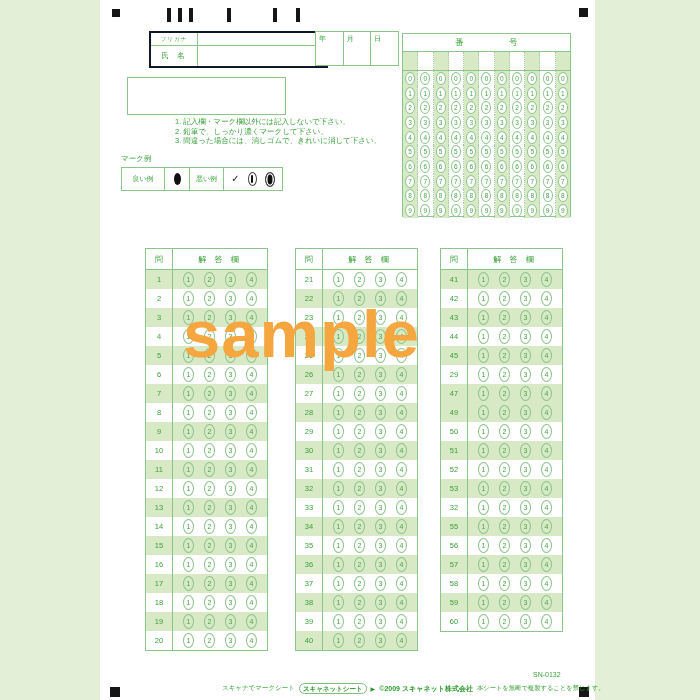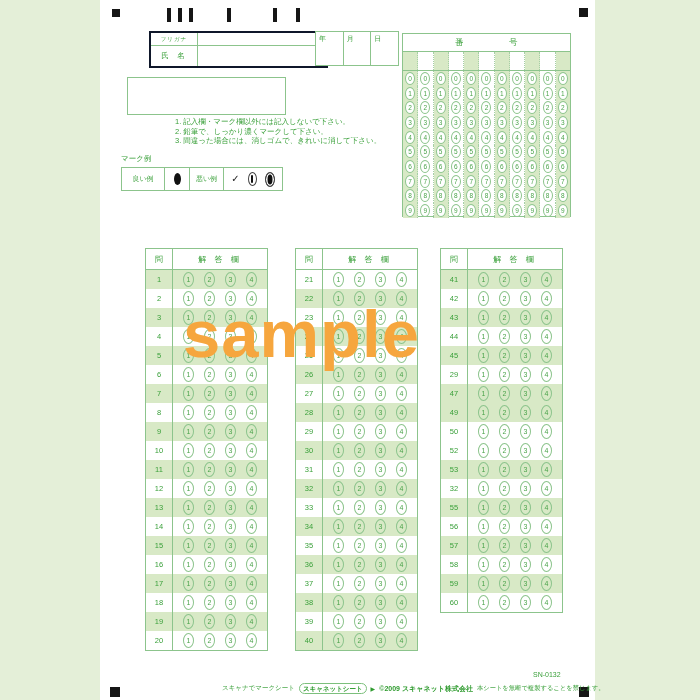--- a/index.html
+++ b/index.html
@@ -963,20 +963,29 @@
       </div>
       <div class="arow">
         <div class="qn">50</div>
         <div class="choices">
           <span class="abub">1</span>
           <span class="abub">2</span>
           <span class="abub">3</span>
           <span class="abub">4</span>
         </div>
       </div>
+      <div class="arow shade">
+        <div class="qn">51</div>
+        <div class="choices">
+          <span class="abub">1</span>
+          <span class="abub">2</span>
+          <span class="abub">3</span>
+          <span class="abub">4</span>
+        </div>
+      </div>
       <div class="arow">
         <div class="qn">52</div>
         <div class="choices">
           <span class="abub">1</span>
           <span class="abub">2</span>
           <span class="abub">3</span>
           <span class="abub">4</span>
         </div>
       </div>
       <div class="arow shade">

